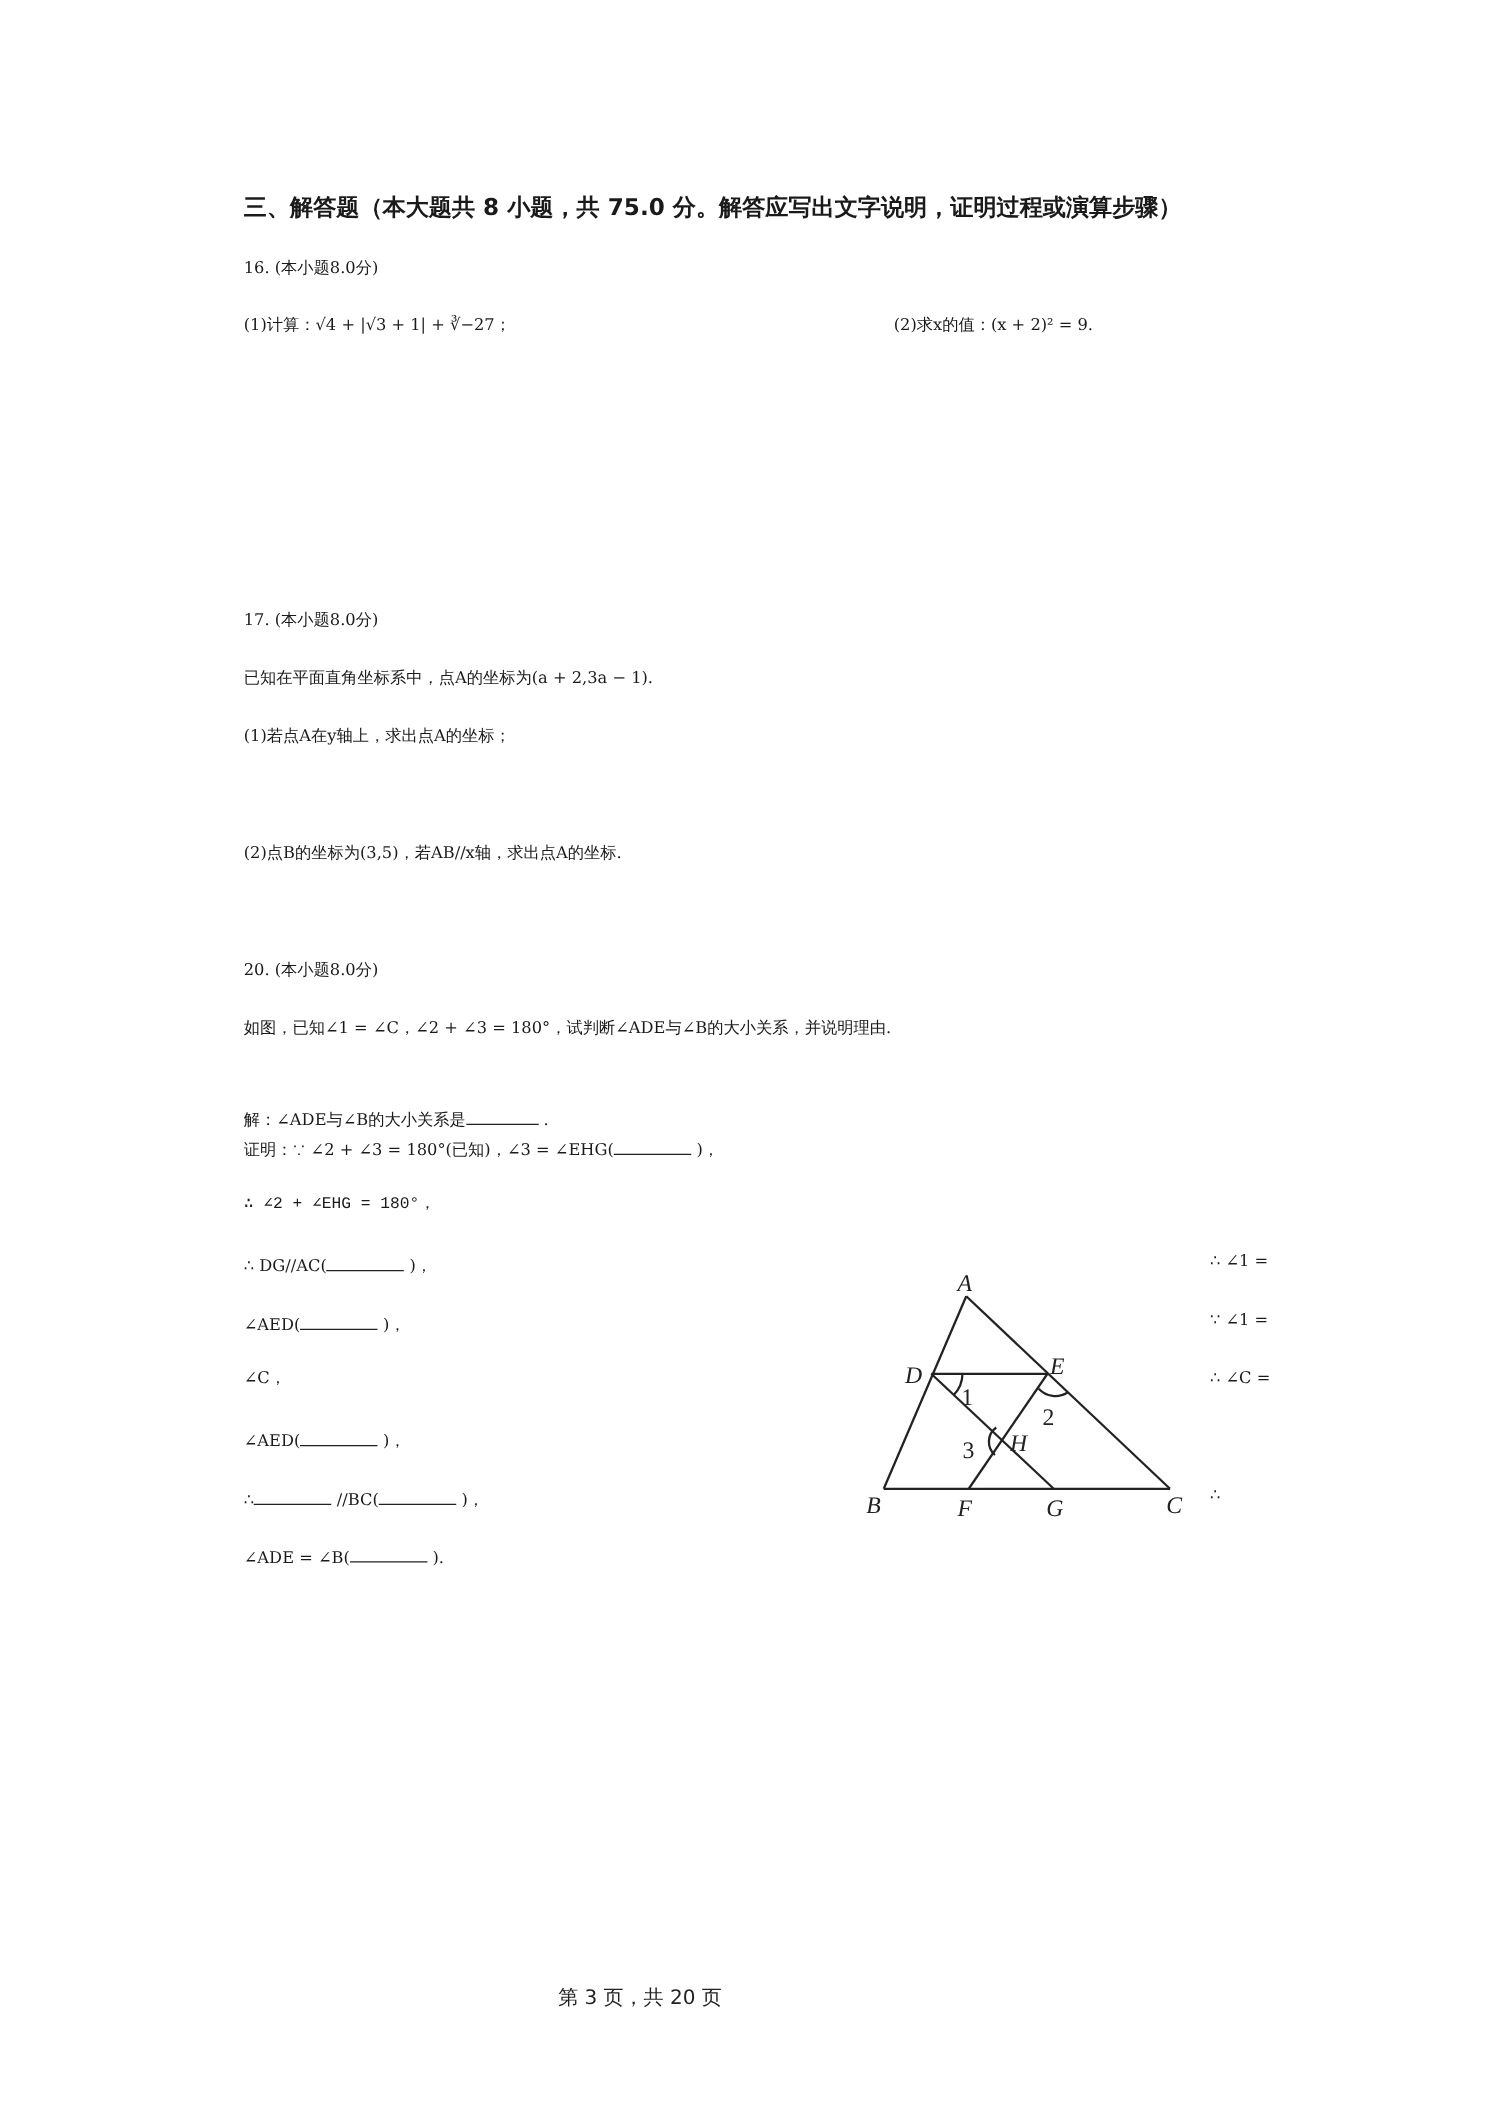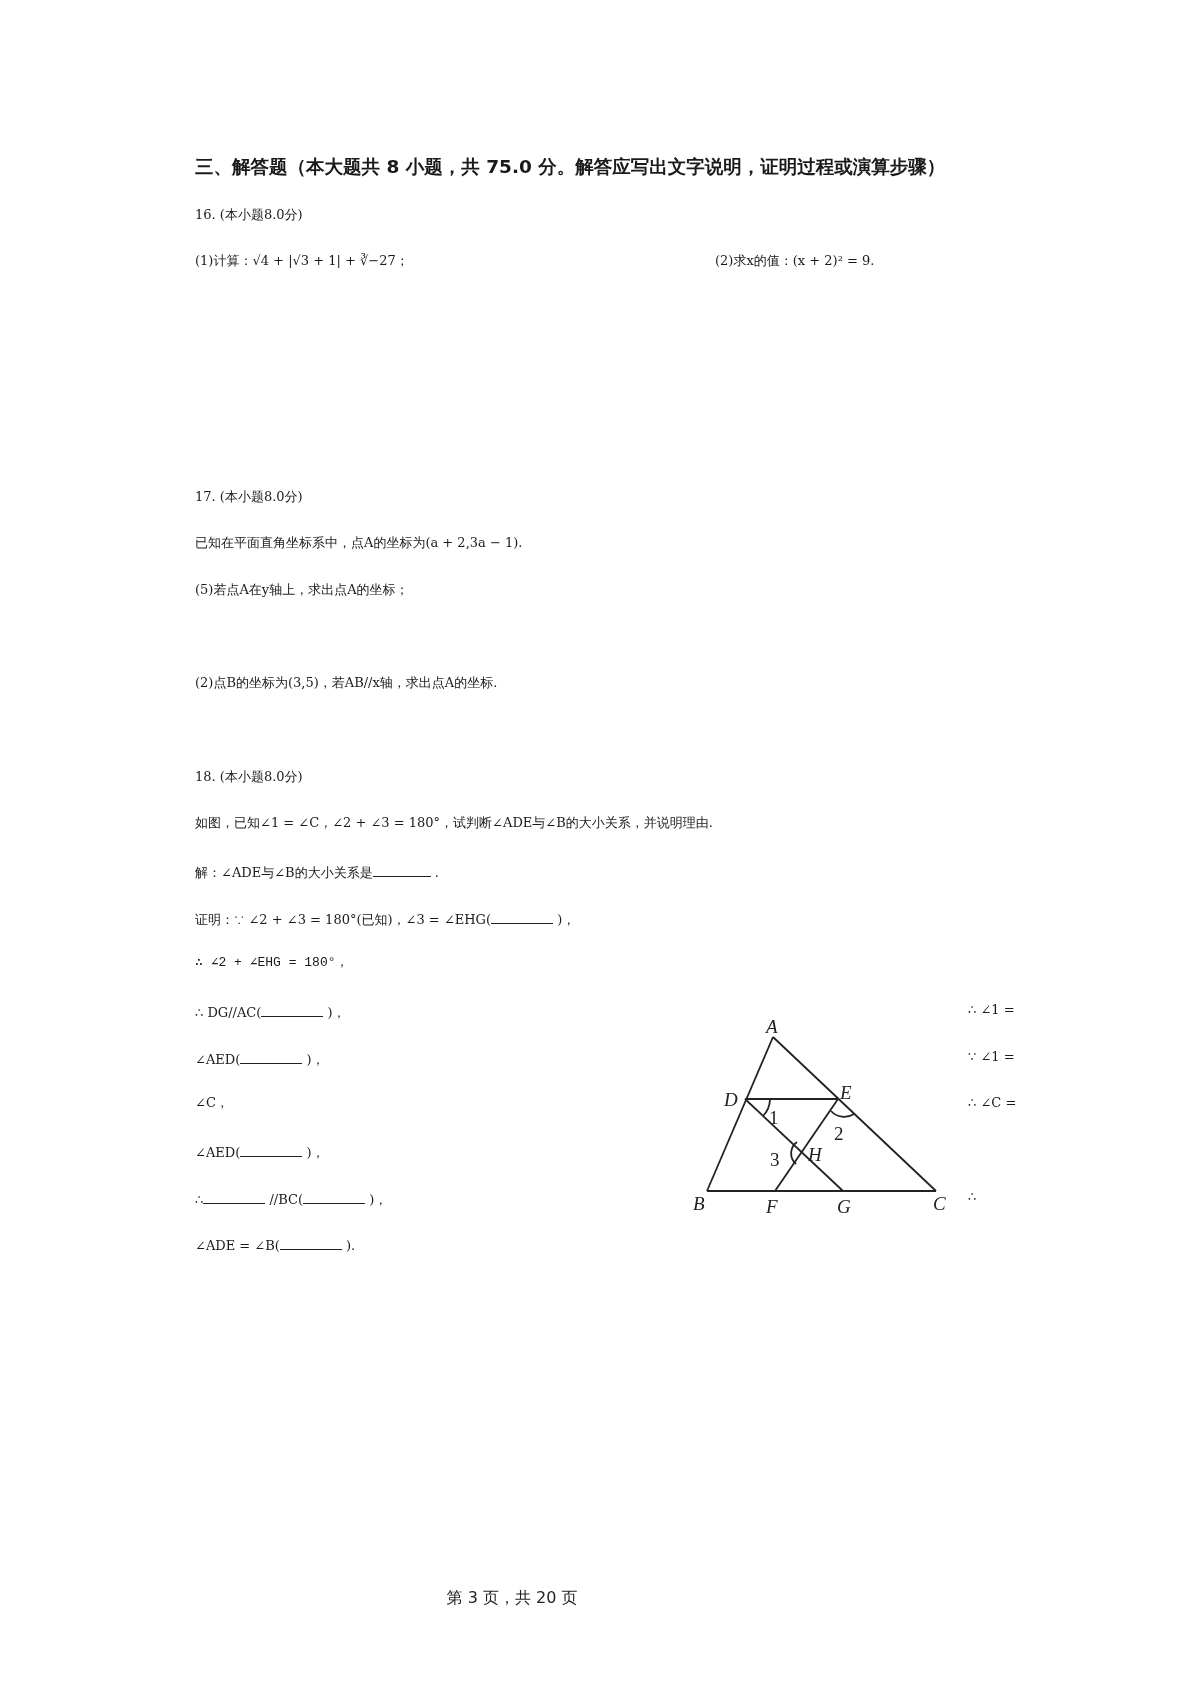--- a/index.html
+++ b/index.html
@@ -17,26 +17,26 @@
 <body>
 
 <div class="line heading" style="left:195px; top:155px;">三、解答题（本大题共 8 小题，共 75.0 分。解答应写出文字说明，证明过程或演算步骤）</div>
 
 <div class="line" style="left:195px; top:203px;">16.  (本小题8.0分)</div>
 <div class="line" style="left:195px; top:249px;">(1)计算：√4 + |√3 + 1| + ∛−27；</div>
 <div class="line" style="left:715px; top:249px;">(2)求x的值：(x + 2)² = 9.</div>
 
 <div class="line" style="left:195px; top:485px;">17.  (本小题8.0分)</div>
 <div class="line" style="left:195px; top:531px;">已知在平面直角坐标系中，点A的坐标为(a + 2,3a − 1).</div>
-<div class="line" style="left:195px; top:578px;">(5)若点A在y轴上，求出点A的坐标；</div>
+<div class="line" style="left:195px; top:578px;">(1)若点A在y轴上，求出点A的坐标；</div>
 <div class="line" style="left:195px; top:671px;">(2)点B的坐标为(3,5)，若AB//x轴，求出点A的坐标.</div>
 
-<div class="line" style="left:195px; top:765px;">18.  (本小题8.0分)</div>
+<div class="line" style="left:195px; top:765px;">20.  (本小题8.0分)</div>
 <div class="line" style="left:195px; top:811px;">如图，已知∠1 = ∠C，∠2 + ∠3 = 180°，试判断∠ADE与∠B的大小关系，并说明理由.</div>
-<div class="line" style="left:195px; top:858px;">
+<div class="line" style="left:195px; top:881px;">
   <span>解：∠ADE与∠B的大小关系是</span><span class="blank" style="width:58px;"></span><span> .</span>
 </div>
 
 <div class="line" style="left:195px; top:905px;">
   <span>证明：∵ ∠2 + ∠3 = 180°(已知)，∠3 = ∠EHG(</span><span class="blank" style="width:62px;"></span><span> )，</span>
 </div>
 <div class="line" style="left:195px; top:951px;font-family:Liberation Mono, monospace;">
   <span>∴ ∠2 + ∠EHG = 180°，</span>
 </div>
 <div class="line" style="left:195px; top:998px;">

